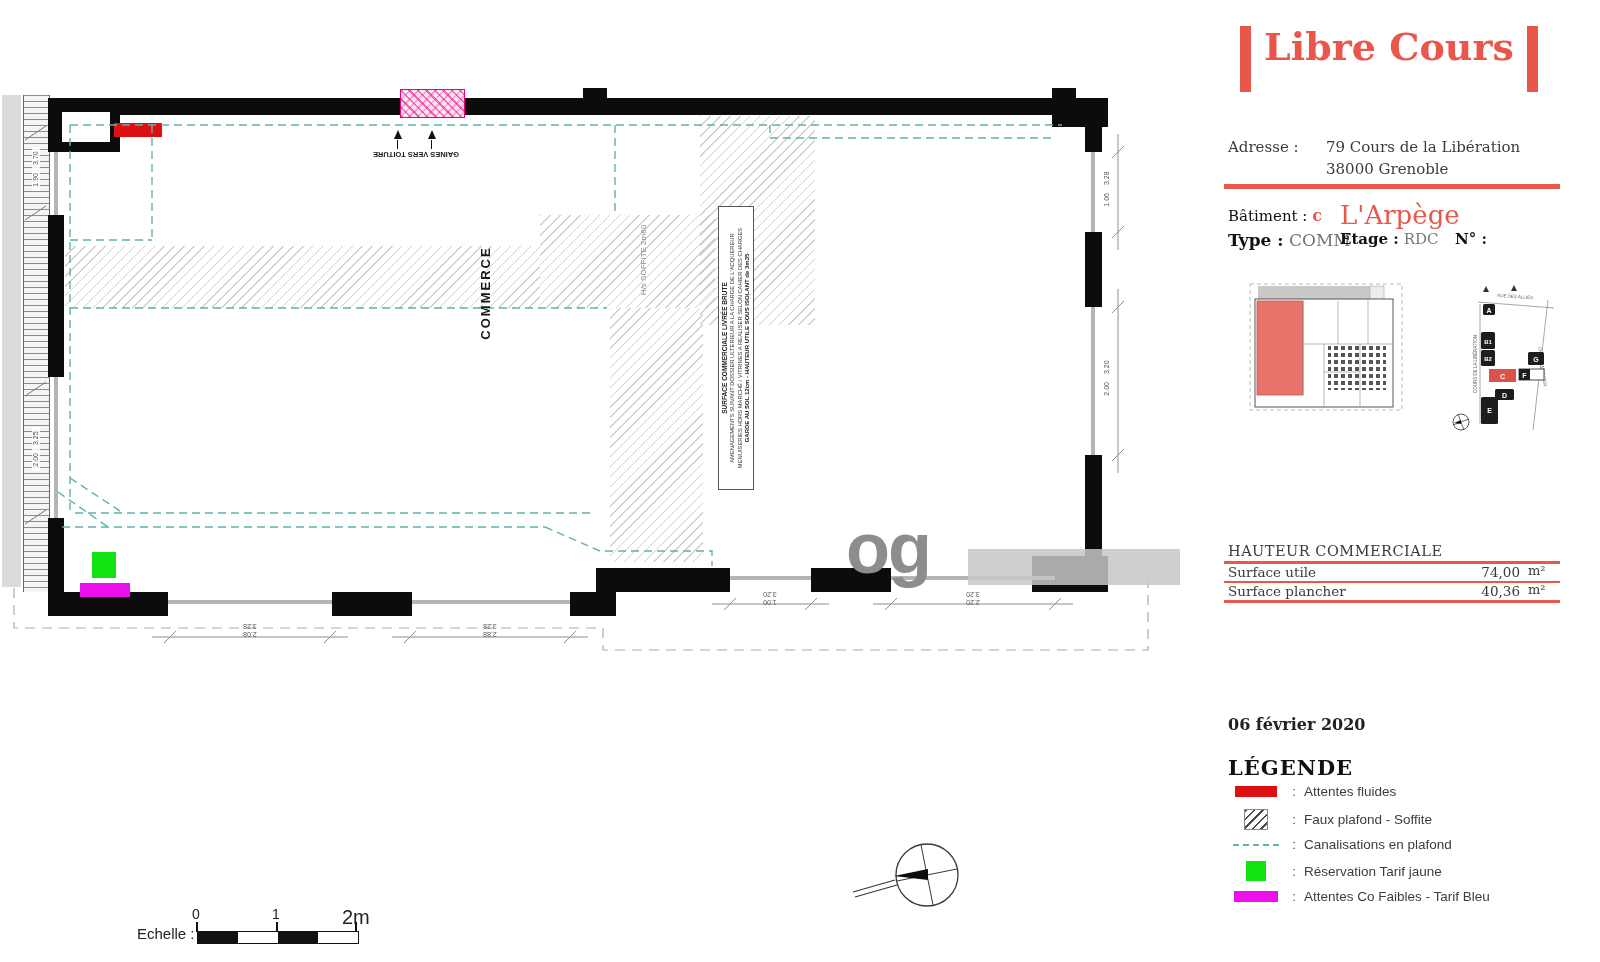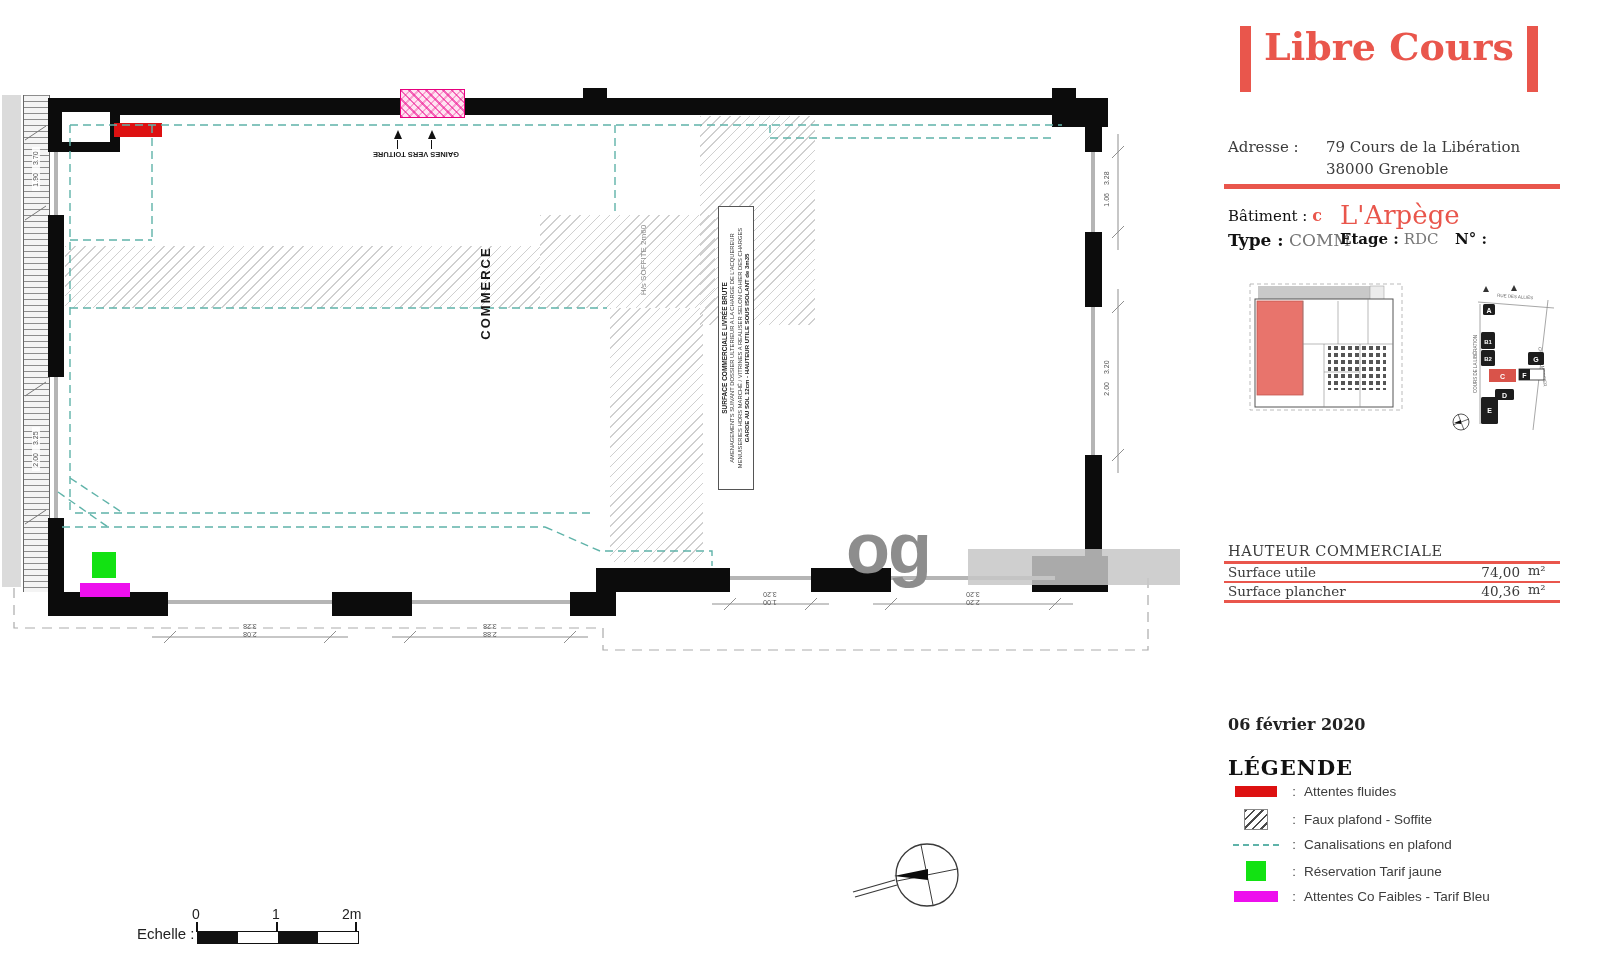--- a/index.html
+++ b/index.html
@@ -196,21 +196,21 @@
     </div>
 
     <div class="abs" style="left:968px;top:549px;width:212px;height:36px;background:#c7c7c7;opacity:.85;"></div>
     <div class="abs" style="left:846px;top:512px;font-size:72px;font-weight:bold;color:#8d8d8d;letter-spacing:-2px;line-height:1;">og</div>
   </div>
 
   <div>
     <div class="abs" style="left:137px;top:925px;font-size:15px;color:#222;">Echelle :</div>
     <div class="abs" style="left:192px;top:906px;font-size:14px;color:#222;">0</div>
     <div class="abs" style="left:272px;top:906px;font-size:14px;color:#222;">1</div>
-    <div class="abs" style="left:342px;top:906px;font-size:14px;color:#222;">2m</div>
+    <div class="abs" style="left:342px;top:906px;font-size:20px;color:#222;">2m</div>
     <div class="abs" style="left:196px;top:922px;width:2px;height:10px;background:#111;"></div>
     <div class="abs" style="left:276px;top:922px;width:2px;height:10px;background:#111;"></div>
     <div class="abs" style="left:355px;top:922px;width:2px;height:10px;background:#111;"></div>
     <div class="abs" style="left:197px;top:931px;width:160px;height:11px;border:1.5px solid #111;display:flex;">
       <div class="segB" style="width:40px;"></div>
         <div class="segW" style="width:40px;"></div>
       <div class="segB" style="width:40px;"></div>
         <div class="segW" style="width:40px;"></div>
     </div>
   </div>

